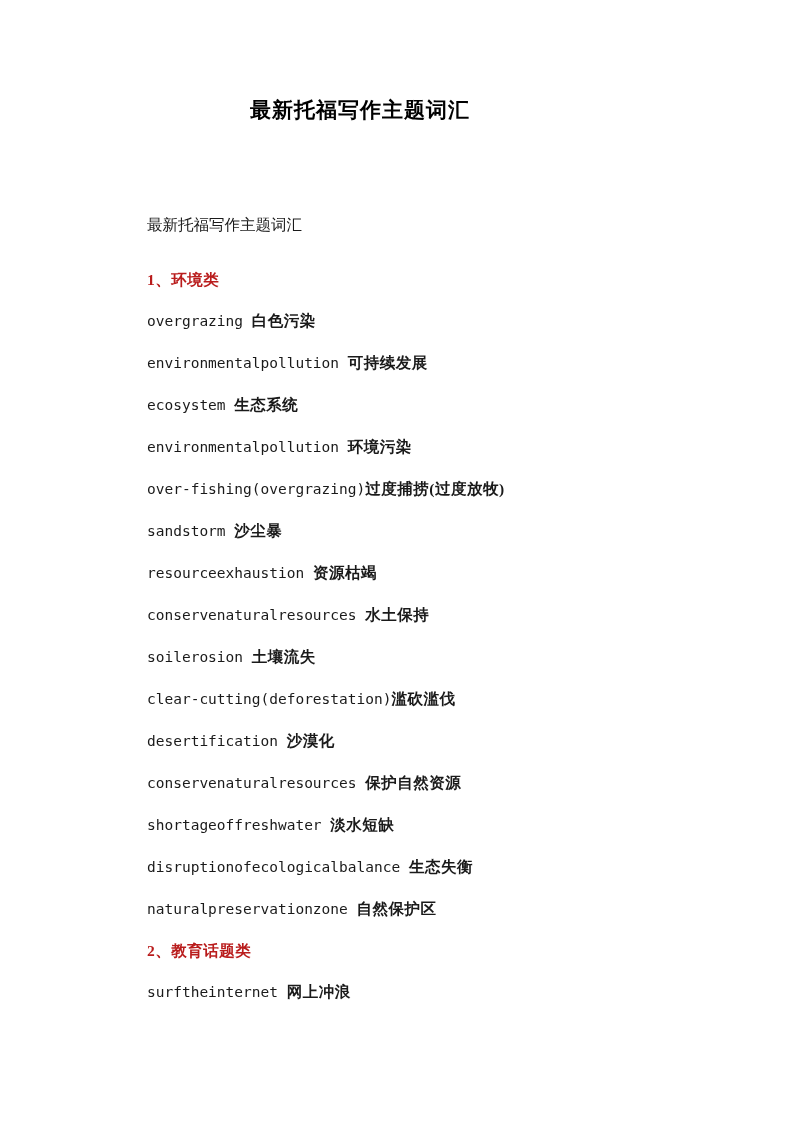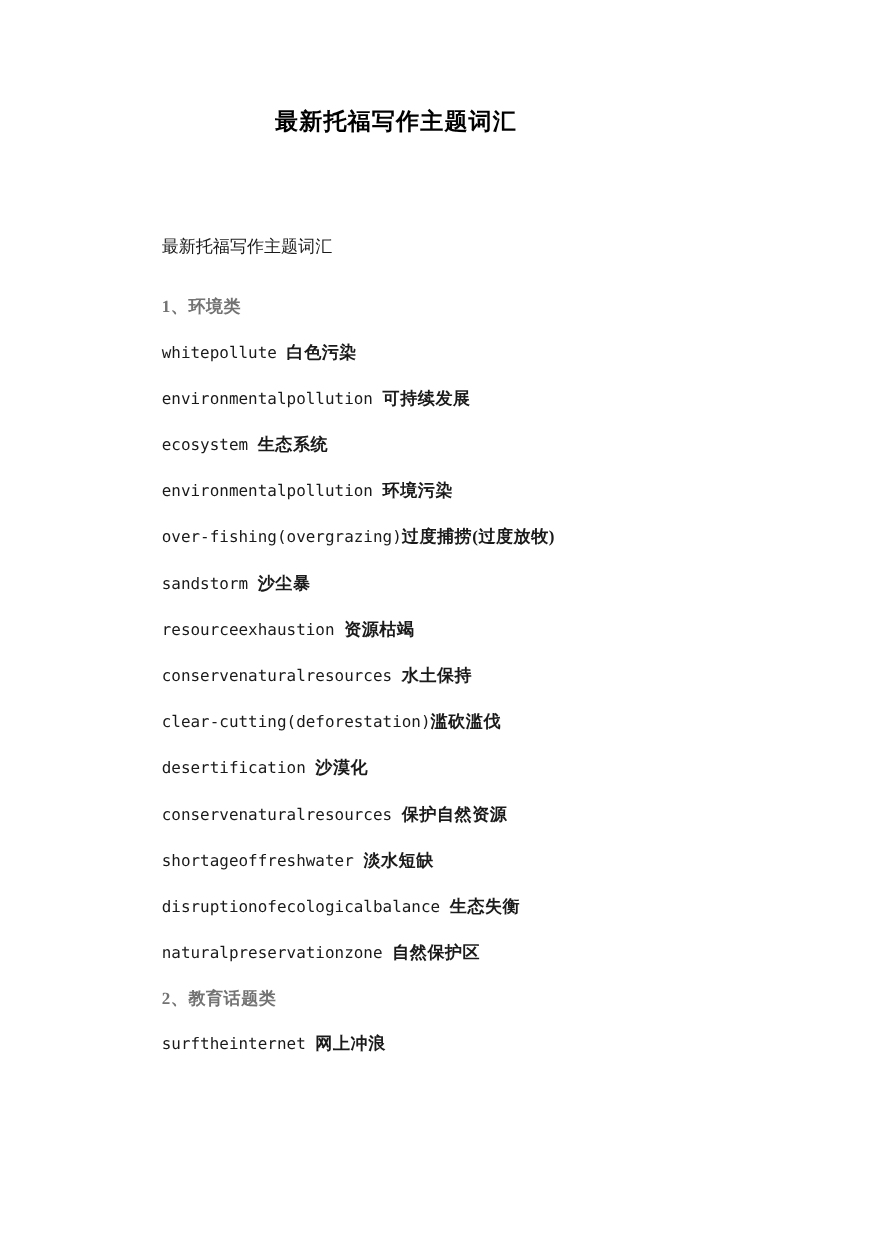--- a/index.html
+++ b/index.html
@@ -54,48 +54,49 @@
     font-family: "Liberation Serif", serif;
     font-size: 15.5px;
     letter-spacing: 0.5px;
     font-weight: bold;
   }
   .heading {
     font-family: "Liberation Serif", serif;
     font-weight: bold;
     font-size: 15.5px;
     line-height: 41px;
-    color: #737373;
+    color: #b91c1c;
     letter-spacing: 0.5px;
   }
   .spacer-sm { height: 14px; }
 </style>
 </head>
 <body>
 
 <div class="page">
 
   <h1 class="doc-title">最新托福写作主题词汇</h1>
 
   <div class="body-block">
 
     <div class="line cn-only">最新托福写作主题词汇</div>
 
     <div class="spacer-sm"></div>
 
     <div class="heading">1、环境类</div>
 
-    <div class="line"><span>whitepollute</span> <span class="cn">白色污染</span></div>
+    <div class="line"><span>overgrazing</span> <span class="cn">白色污染</span></div>
     <div class="line"><span>environmentalpollution</span> <span class="cn">可持续发展</span></div>
     <div class="line"><span>ecosystem</span> <span class="cn">生态系统</span></div>
     <div class="line"><span>environmentalpollution</span> <span class="cn">环境污染</span></div>
     <div class="line"><span>over-fishing(overgrazing)</span><span class="cn">过度捕捞(过度放牧)</span></div>
     <div class="line"><span>sandstorm</span> <span class="cn">沙尘暴</span></div>
     <div class="line"><span>resourceexhaustion</span> <span class="cn">资源枯竭</span></div>
     <div class="line"><span>conservenaturalresources</span> <span class="cn">水土保持</span></div>
+    <div class="line"><span>soilerosion</span> <span class="cn">土壤流失</span></div>
     <div class="line"><span>clear-cutting(deforestation)</span><span class="cn">滥砍滥伐</span></div>
     <div class="line"><span>desertification</span> <span class="cn">沙漠化</span></div>
     <div class="line"><span>conservenaturalresources</span> <span class="cn">保护自然资源</span></div>
     <div class="line"><span>shortageoffreshwater</span> <span class="cn">淡水短缺</span></div>
     <div class="line"><span>disruptionofecologicalbalance</span> <span class="cn">生态失衡</span></div>
     <div class="line"><span>naturalpreservationzone</span> <span class="cn">自然保护区</span></div>
 
     <div class="heading">2、教育话题类</div>
 
     <div class="line"><span>surftheinternet</span> <span class="cn">网上冲浪</span></div>

